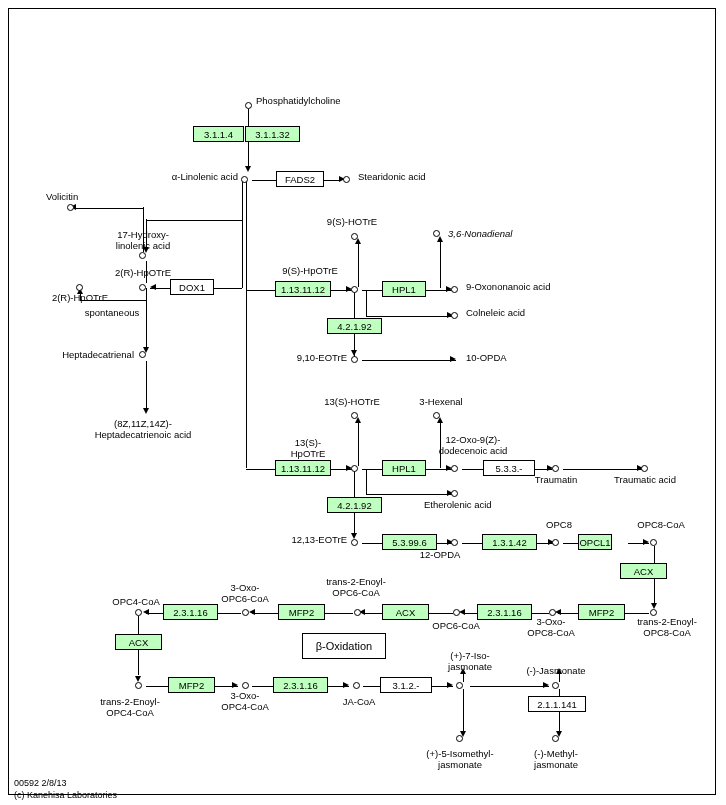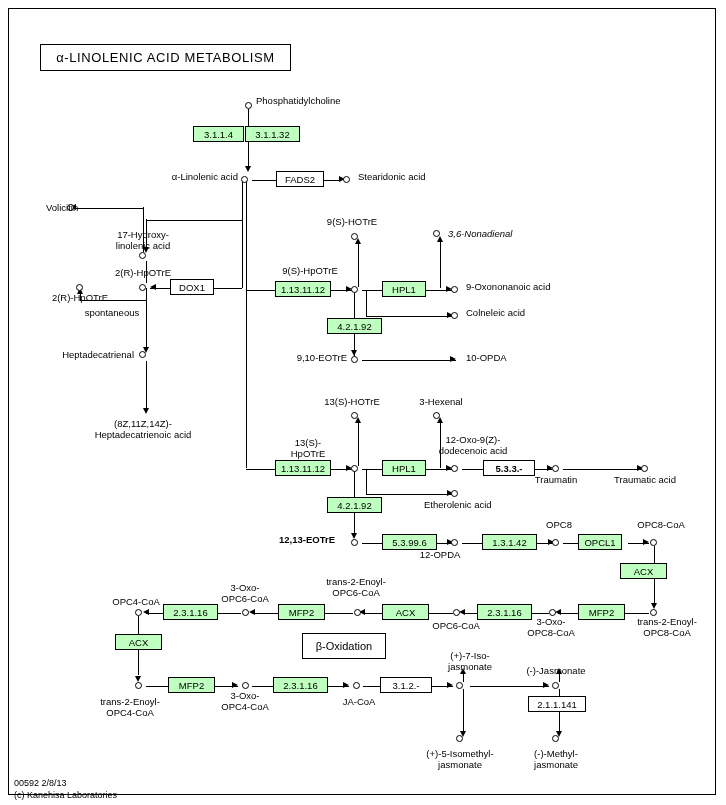--- a/index.html
+++ b/index.html
@@ -144,23 +144,20 @@
     white-space: nowrap;
   }
 </style>
 </head>
 <body>
 
 <div id="canvas">
 
   <div class="frame"></div>
 
-  <div class="title-box">
-    <div class="title-text">α-LINOLENIC ACID METABOLISM</div>
-  </div>
 
   <div class="ln v" style="left:248px; top:109px; height:58px;"></div>
   <div class="arrow d" style="left:244.5px; top:166px;"></div>
 
   <div class="ln h" style="left:252px; top:179.5px; width:24px;"></div>
   <div class="ln h" style="left:324px; top:179.5px; width:17px;"></div>
   <div class="arrow r" style="left:339px; top:176px;"></div>
 
   <div class="ln v" style="left:242px; top:180px; height:40px;"></div>
   <div class="ln h" style="left:146px; top:219.5px; width:96px;"></div>
@@ -381,33 +378,33 @@
     </div>
   <div class="ebox green" style="left:327px; top:318px; width:55px;">
       <span>4.2.1.92</span>
     </div>
   <div class="ebox green" style="left:275px; top:460px; width:56px;">
       <span>1.13.11.12</span>
     </div>
   <div class="ebox green" style="left:382px; top:460px; width:44px;">
       <span>HPL1</span>
     </div>
-  <div class="ebox" style="left:483px; top:460px; width:52px;font-weight:bold;">
+  <div class="ebox" style="left:483px; top:460px; width:52px;">
       <span>5.3.3.-</span>
     </div>
   <div class="ebox green" style="left:327px; top:497px; width:55px;">
       <span>4.2.1.92</span>
     </div>
   <div class="ebox green" style="left:382px; top:534px; width:55px;">
       <span>5.3.99.6</span>
     </div>
   <div class="ebox green" style="left:482px; top:534px; width:55px;">
       <span>1.3.1.42</span>
     </div>
-  <div class="ebox green" style="left:578px; top:534px; width:44px;">
+  <div class="ebox green" style="left:578px; top:534px; width:34px;">
       <span>OPCL1</span>
     </div>
   <div class="ebox green" style="left:620px; top:563px; width:47px;">
       <span>ACX</span>
     </div>
   <div class="ebox green" style="left:163px; top:604px; width:55px;">
       <span>2.3.1.16</span>
     </div>
   <div class="ebox green" style="left:278px; top:604px; width:47px;">
       <span>MFP2</span>
@@ -433,21 +430,21 @@
   <div class="ebox" style="left:380px; top:677px; width:52px;">
       <span>3.1.2.-</span>
     </div>
   <div class="ebox" style="left:528px; top:696px; width:58px;">
       <span>2.1.1.141</span>
     </div>
 
   <div class="lbl" style="left:256px; top:95px;">Phosphatidylcholine</div>
   <div class="lbl right" style="left:238px; top:171px;">α-Linolenic acid</div>
   <div class="lbl" style="left:358px; top:171px;">Stearidonic acid</div>
-  <div class="lbl" style="left:46px;  top:191px;margin-top:11px;">Volicitin</div>
+  <div class="lbl" style="left:46px;  top:191px;">Volicitin</div>
   <div class="lbl center" style="left:143px; top:229px; white-space:pre;">17-Hydroxy-
 linolenic acid</div>
   <div class="lbl center" style="left:143px; top:267px;">2(R)-HpOTrE</div>
   <div class="lbl right" style="left:108px; top:292px;">2(R)-HpOTrE</div>
   <div class="lbl center" style="left:112px; top:307px;">spontaneous</div>
   <div class="lbl right" style="left:134px; top:349px;">Heptadecatrienal</div>
   <div class="lbl center" style="left:143px; top:418px; white-space:pre;">(8Z,11Z,14Z)-
 Heptadecatrienoic acid</div>
   <div class="lbl center" style="left:352px; top:216px;">9(S)-HOTrE</div>
   <div class="lbl" style="left:448px; top:228px;font-style:italic;">3,6-Nonadienal</div>
@@ -458,21 +455,21 @@
   <div class="lbl" style="left:466px; top:352px;">10-OPDA</div>
   <div class="lbl center" style="left:352px; top:396px;">13(S)-HOTrE</div>
   <div class="lbl center" style="left:441px; top:396px;text-align:right;">3-Hexenal</div>
   <div class="lbl center" style="left:308px; top:437px; white-space:pre;">13(S)-
 HpOTrE</div>
   <div class="lbl center" style="left:473px; top:434px; white-space:pre;">12-Oxo-9(Z)-
 dodecenoic acid</div>
   <div class="lbl" style="left:424px; top:499px;">Etherolenic acid</div>
   <div class="lbl center" style="left:556px; top:474px;">Traumatin</div>
   <div class="lbl center" style="left:645px; top:474px;">Traumatic acid</div>
-  <div class="lbl right" style="left:335px; top:534px;font-weight:bold;">12,13-EOTrE</div>
+  <div class="lbl right" style="left:347px; top:534px;">12,13-EOTrE</div>
   <div class="lbl center" style="left:440px; top:549px;">12-OPDA</div>
   <div class="lbl center" style="left:559px; top:519px;">OPC8</div>
   <div class="lbl center" style="left:661px; top:519px;">OPC8-CoA</div>
   <div class="lbl center" style="left:667px; top:616px; white-space:pre;">trans-2-Enoyl-
 OPC8-CoA</div>
   <div class="lbl center" style="left:551px; top:616px; white-space:pre;">3-Oxo-
 OPC8-CoA</div>
   <div class="lbl center" style="left:456px; top:620px;">OPC6-CoA</div>
   <div class="lbl center" style="left:356px; top:576px; white-space:pre;">trans-2-Enoyl-
 OPC6-CoA</div>

